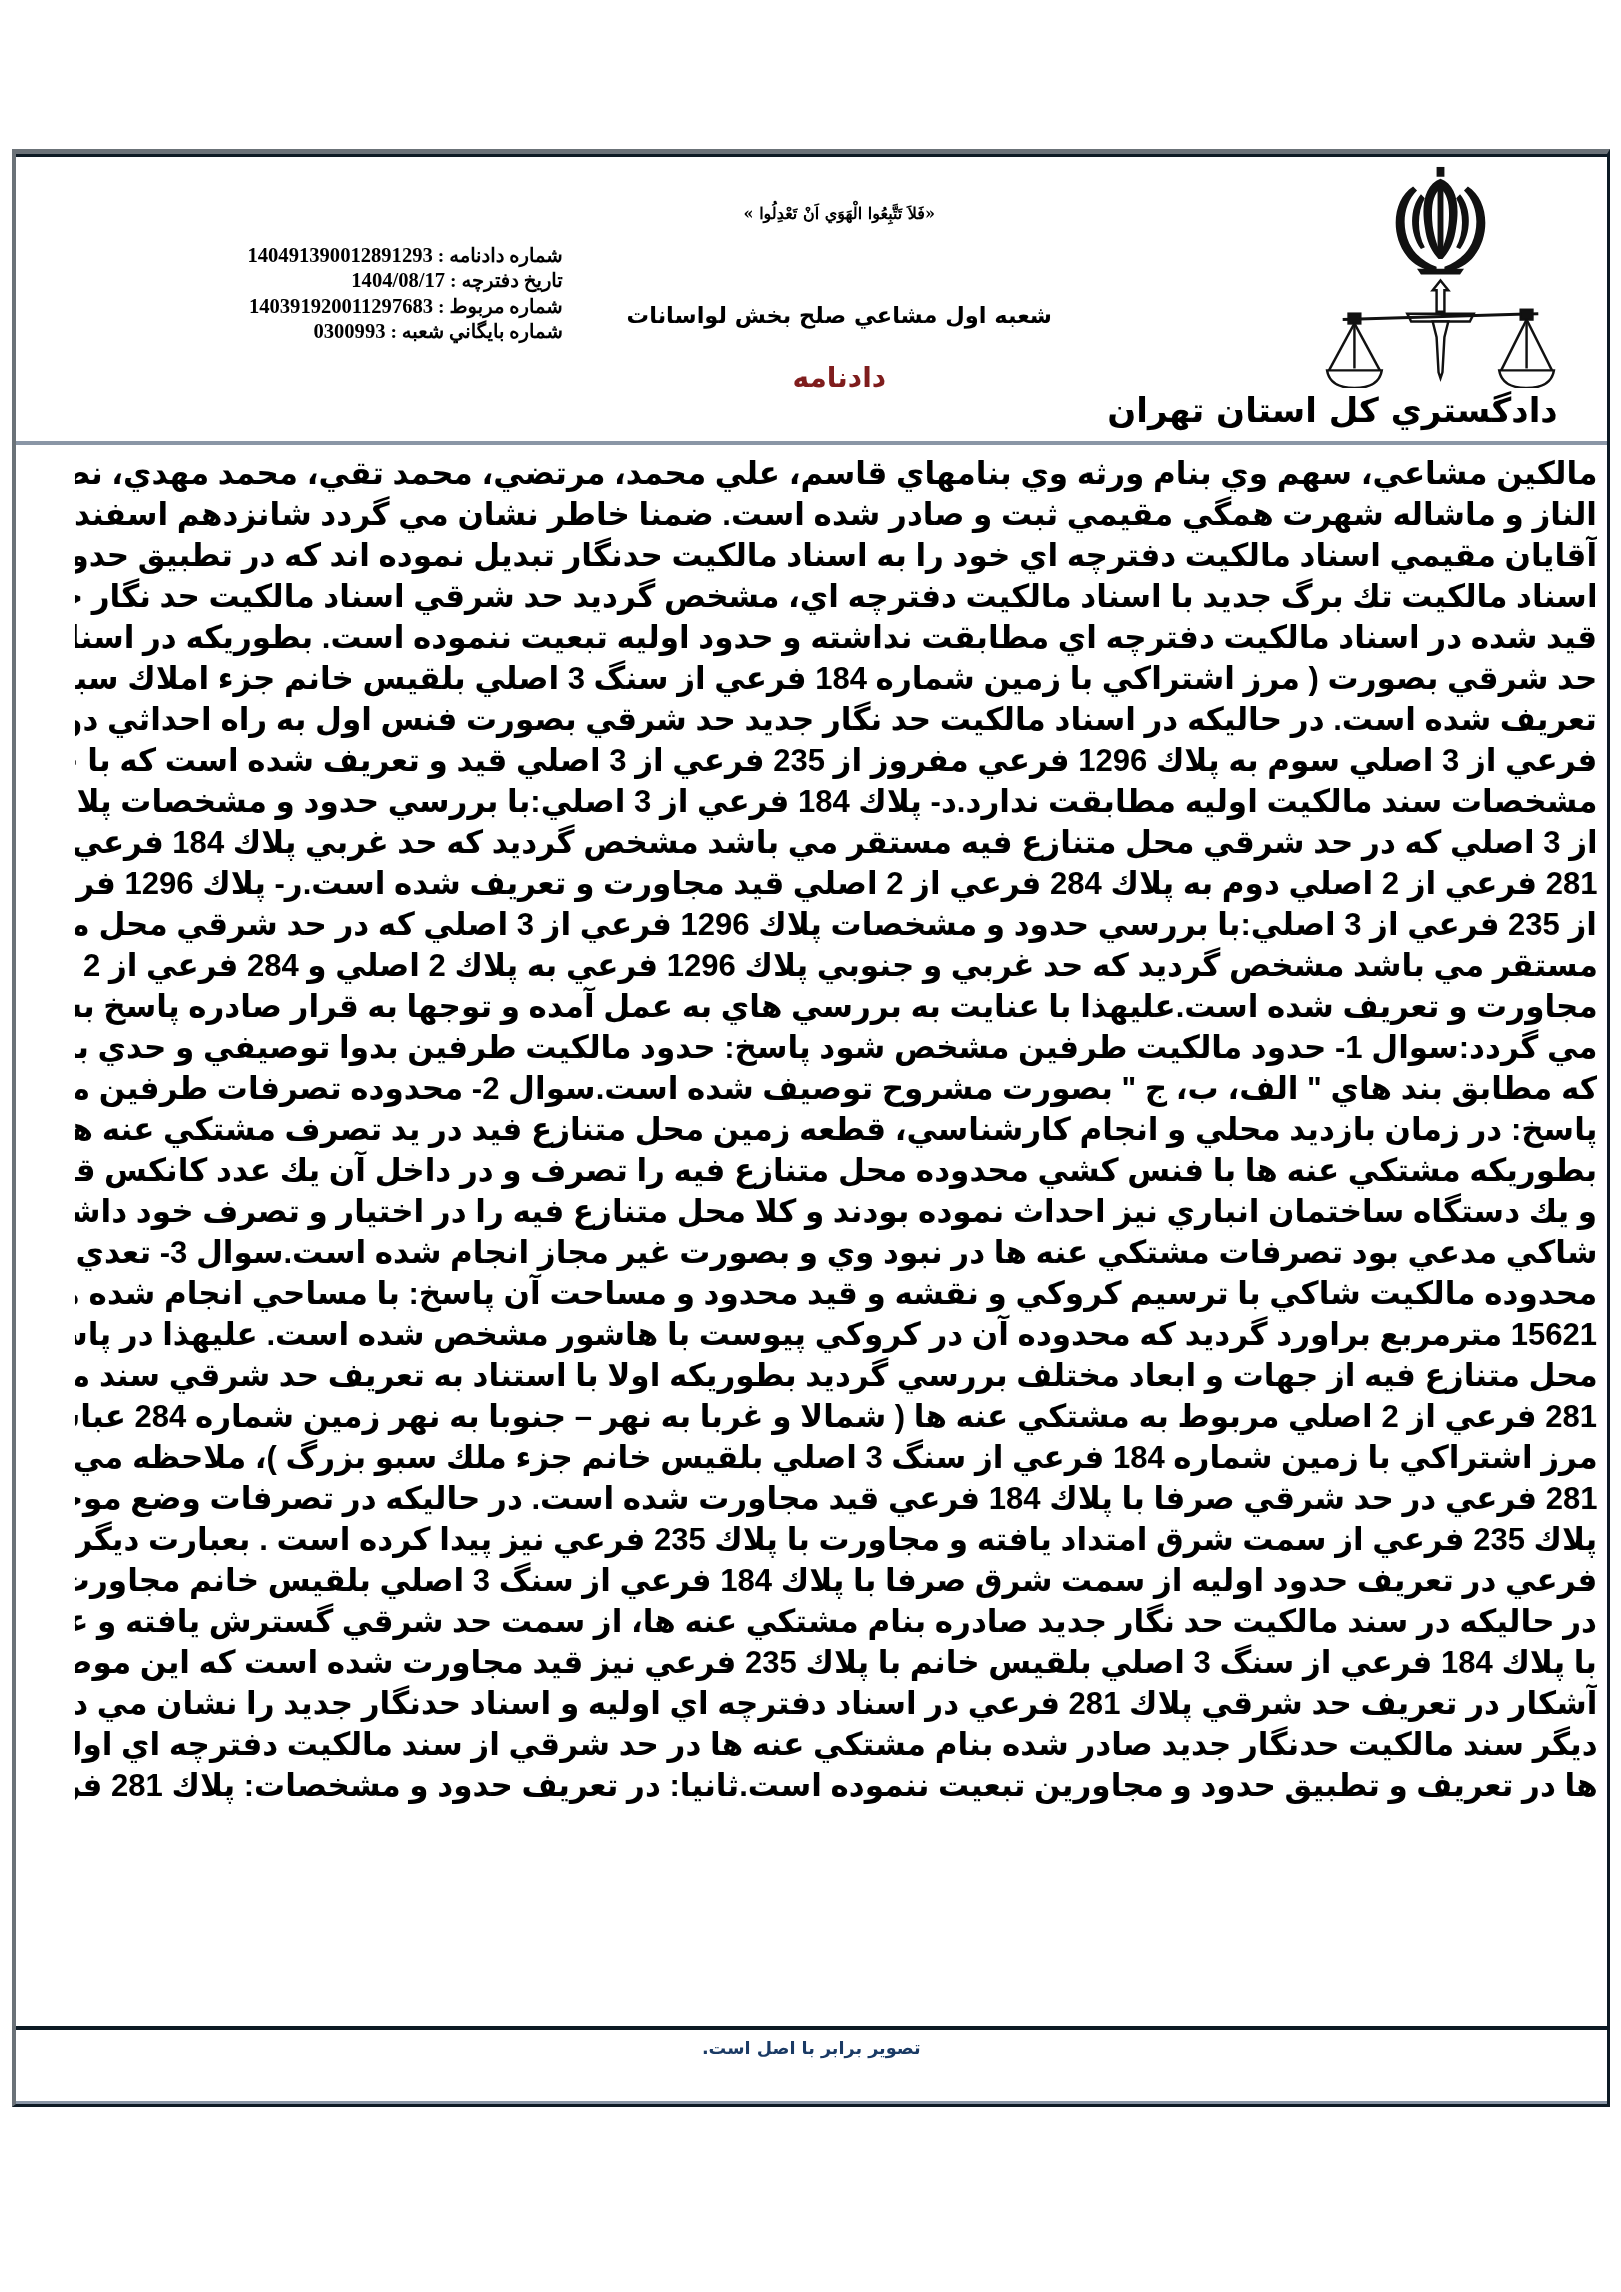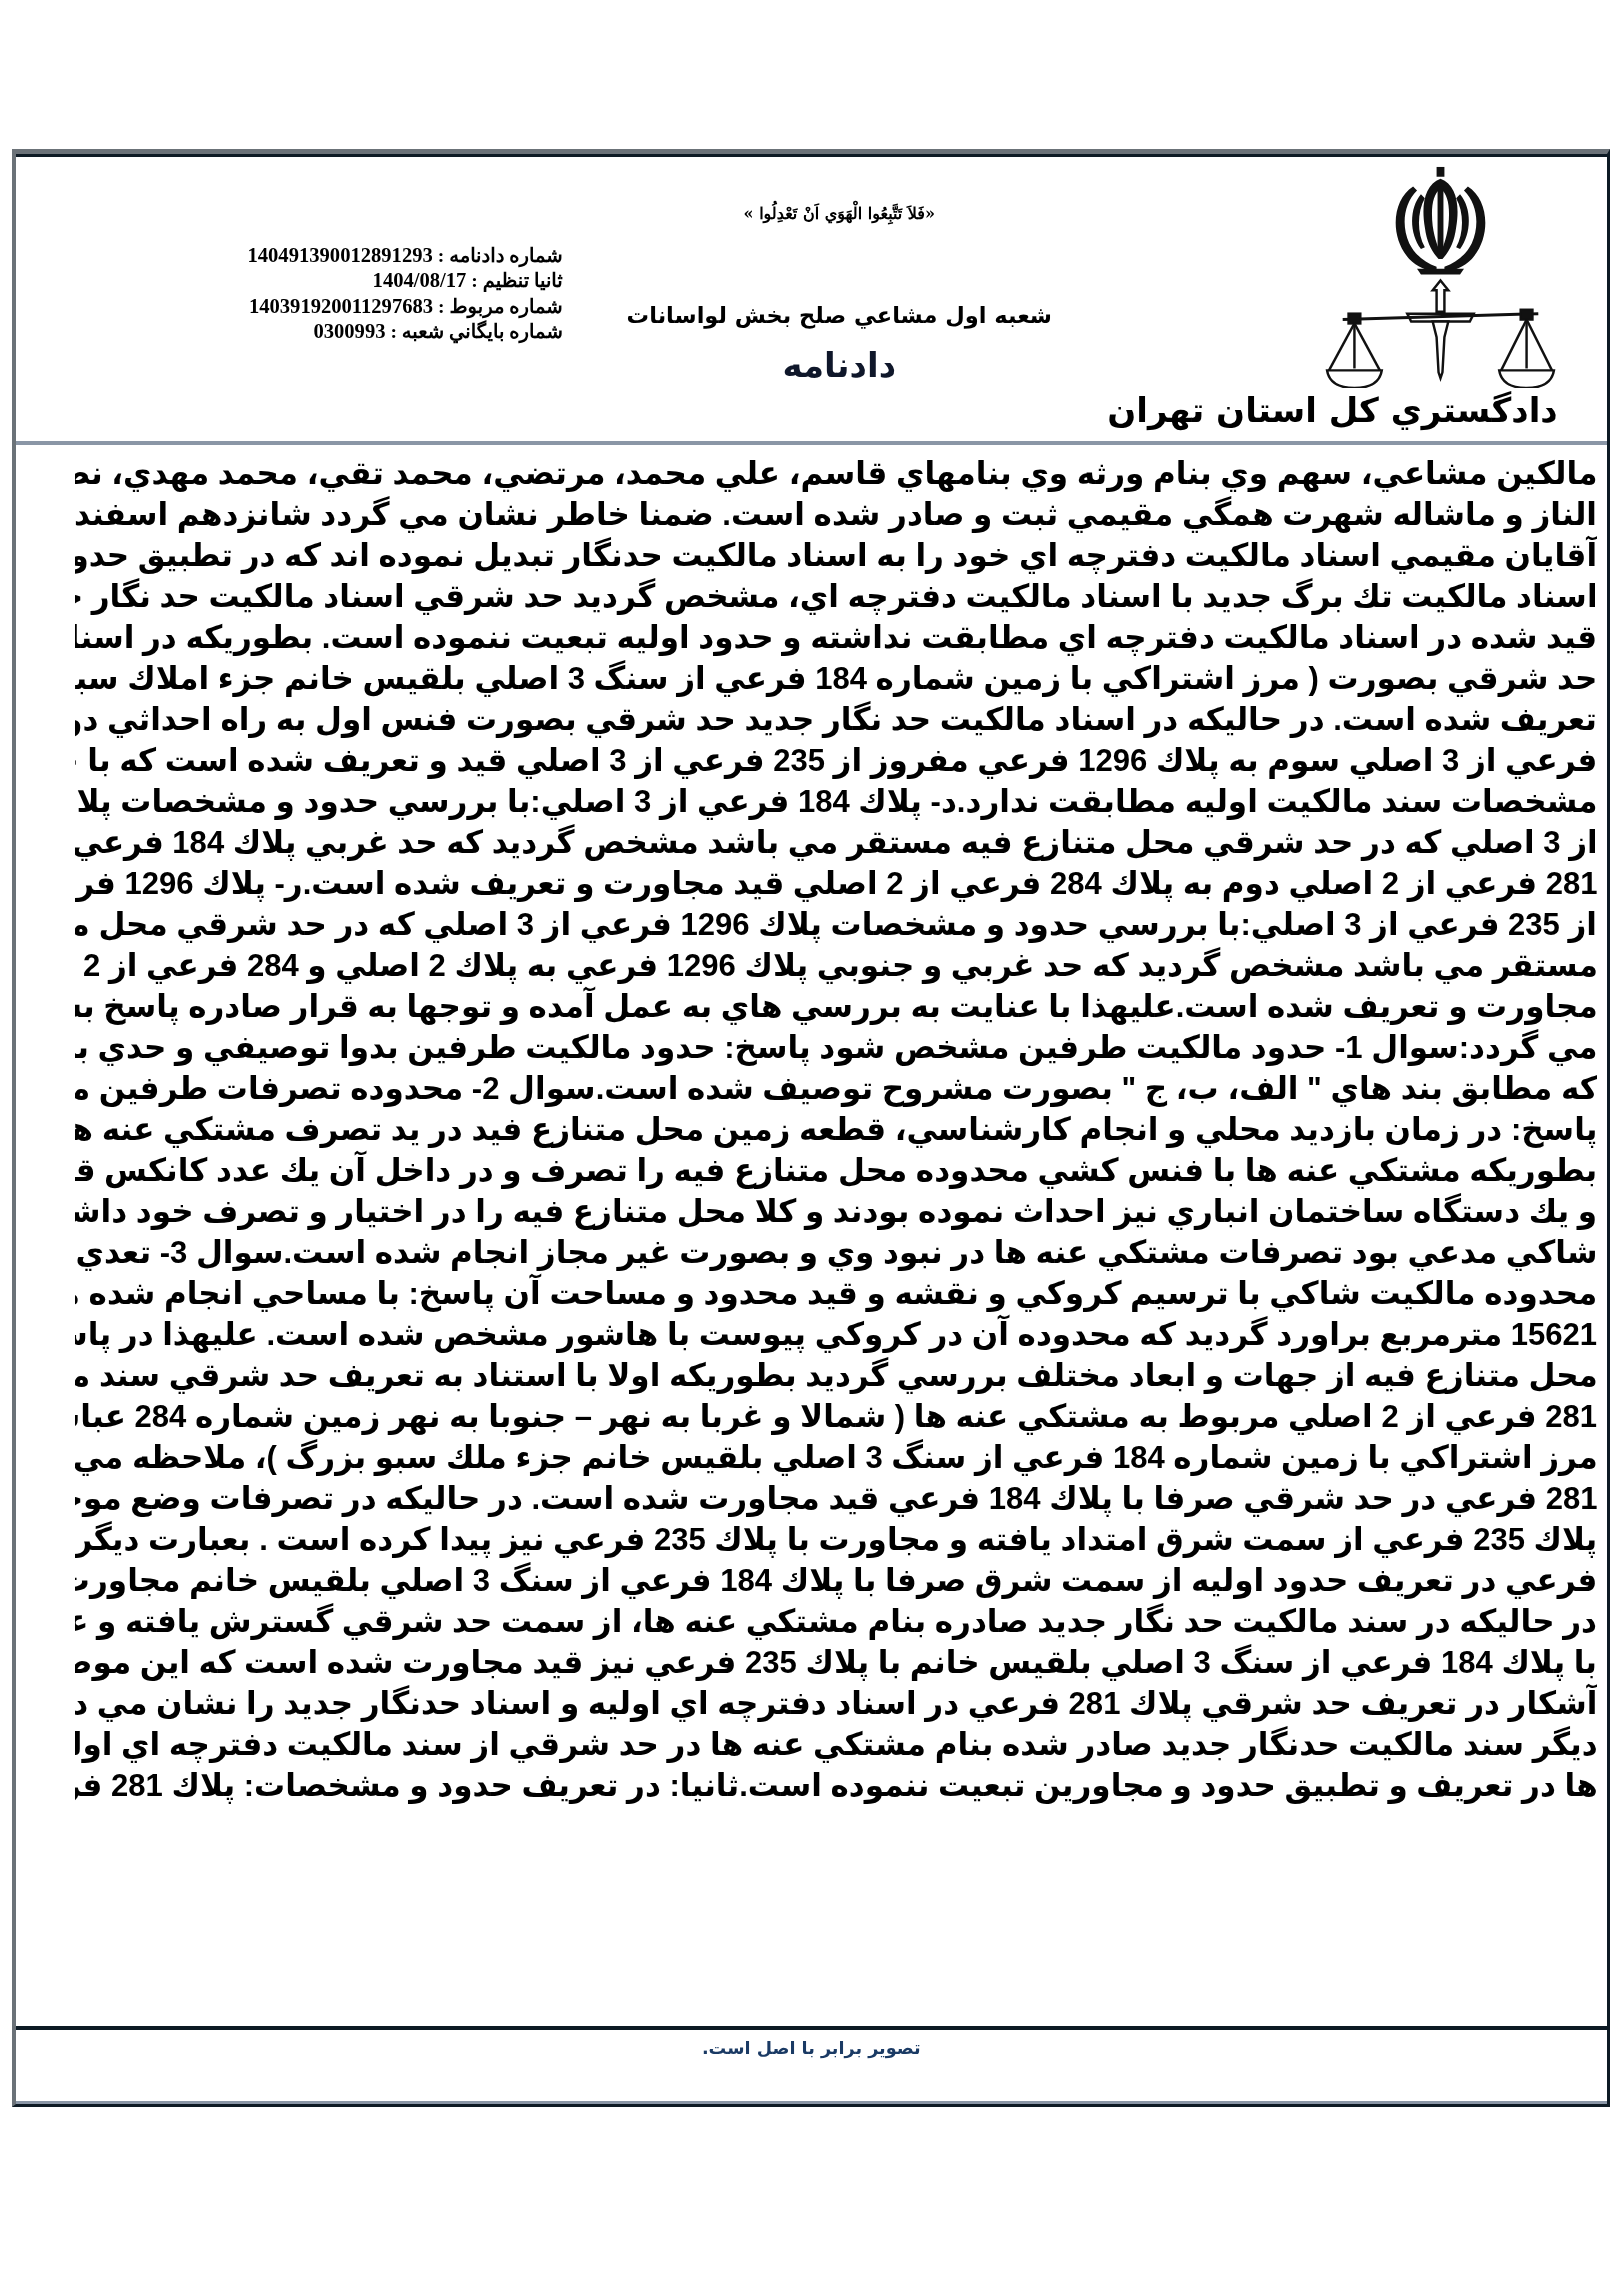--- a/index.html
+++ b/index.html
@@ -75,25 +75,25 @@
   }
   .court-name {
     position: absolute;
     top: 145px;
     left: 0; right: 0;
     font-size: 22.5px;
     font-weight: bold;
   }
   .doc-title {
     position: absolute;
-    top: 188px;
-    left: 0; right: 0;
-    font-size: 34px;
-    font-weight: bold;
-    color: #0f172a;
+    top: 204px;
+    left: 0; right: 0;
+    font-size: 28px;
+    font-weight: bold;
+    color: #7f1d1d;
   }
   .meta {
     position: absolute;
     left: 135px;
     top: 86px;
     width: 412px;
     direction: rtl;
   }
   .meta-row {
     font-size: 19.6px;
@@ -200,21 +200,21 @@
       <div class="court-name">شعبه اول مشاعي صلح بخش لواسانات</div>
       <div class="doc-title">دادنامه</div>
     </div>
 
     <div class="meta">
       <div class="meta-row">
         <span>شماره دادنامه :</span>
         <span class="meta-value">140491390012891293</span>
       </div>
       <div class="meta-row">
-        <span>ثانيا تنظيم :</span>
+        <span>تاريخ دفترچه :</span>
         <span class="meta-value">1404/08/17</span>
       </div>
       <div class="meta-row">
         <span>شماره مربوط :</span>
         <span class="meta-value">140391920011297683</span>
       </div>
       <div class="meta-row">
         <span>شماره بايگاني شعبه :</span>
         <span class="meta-value">0300993</span>
       </div>

